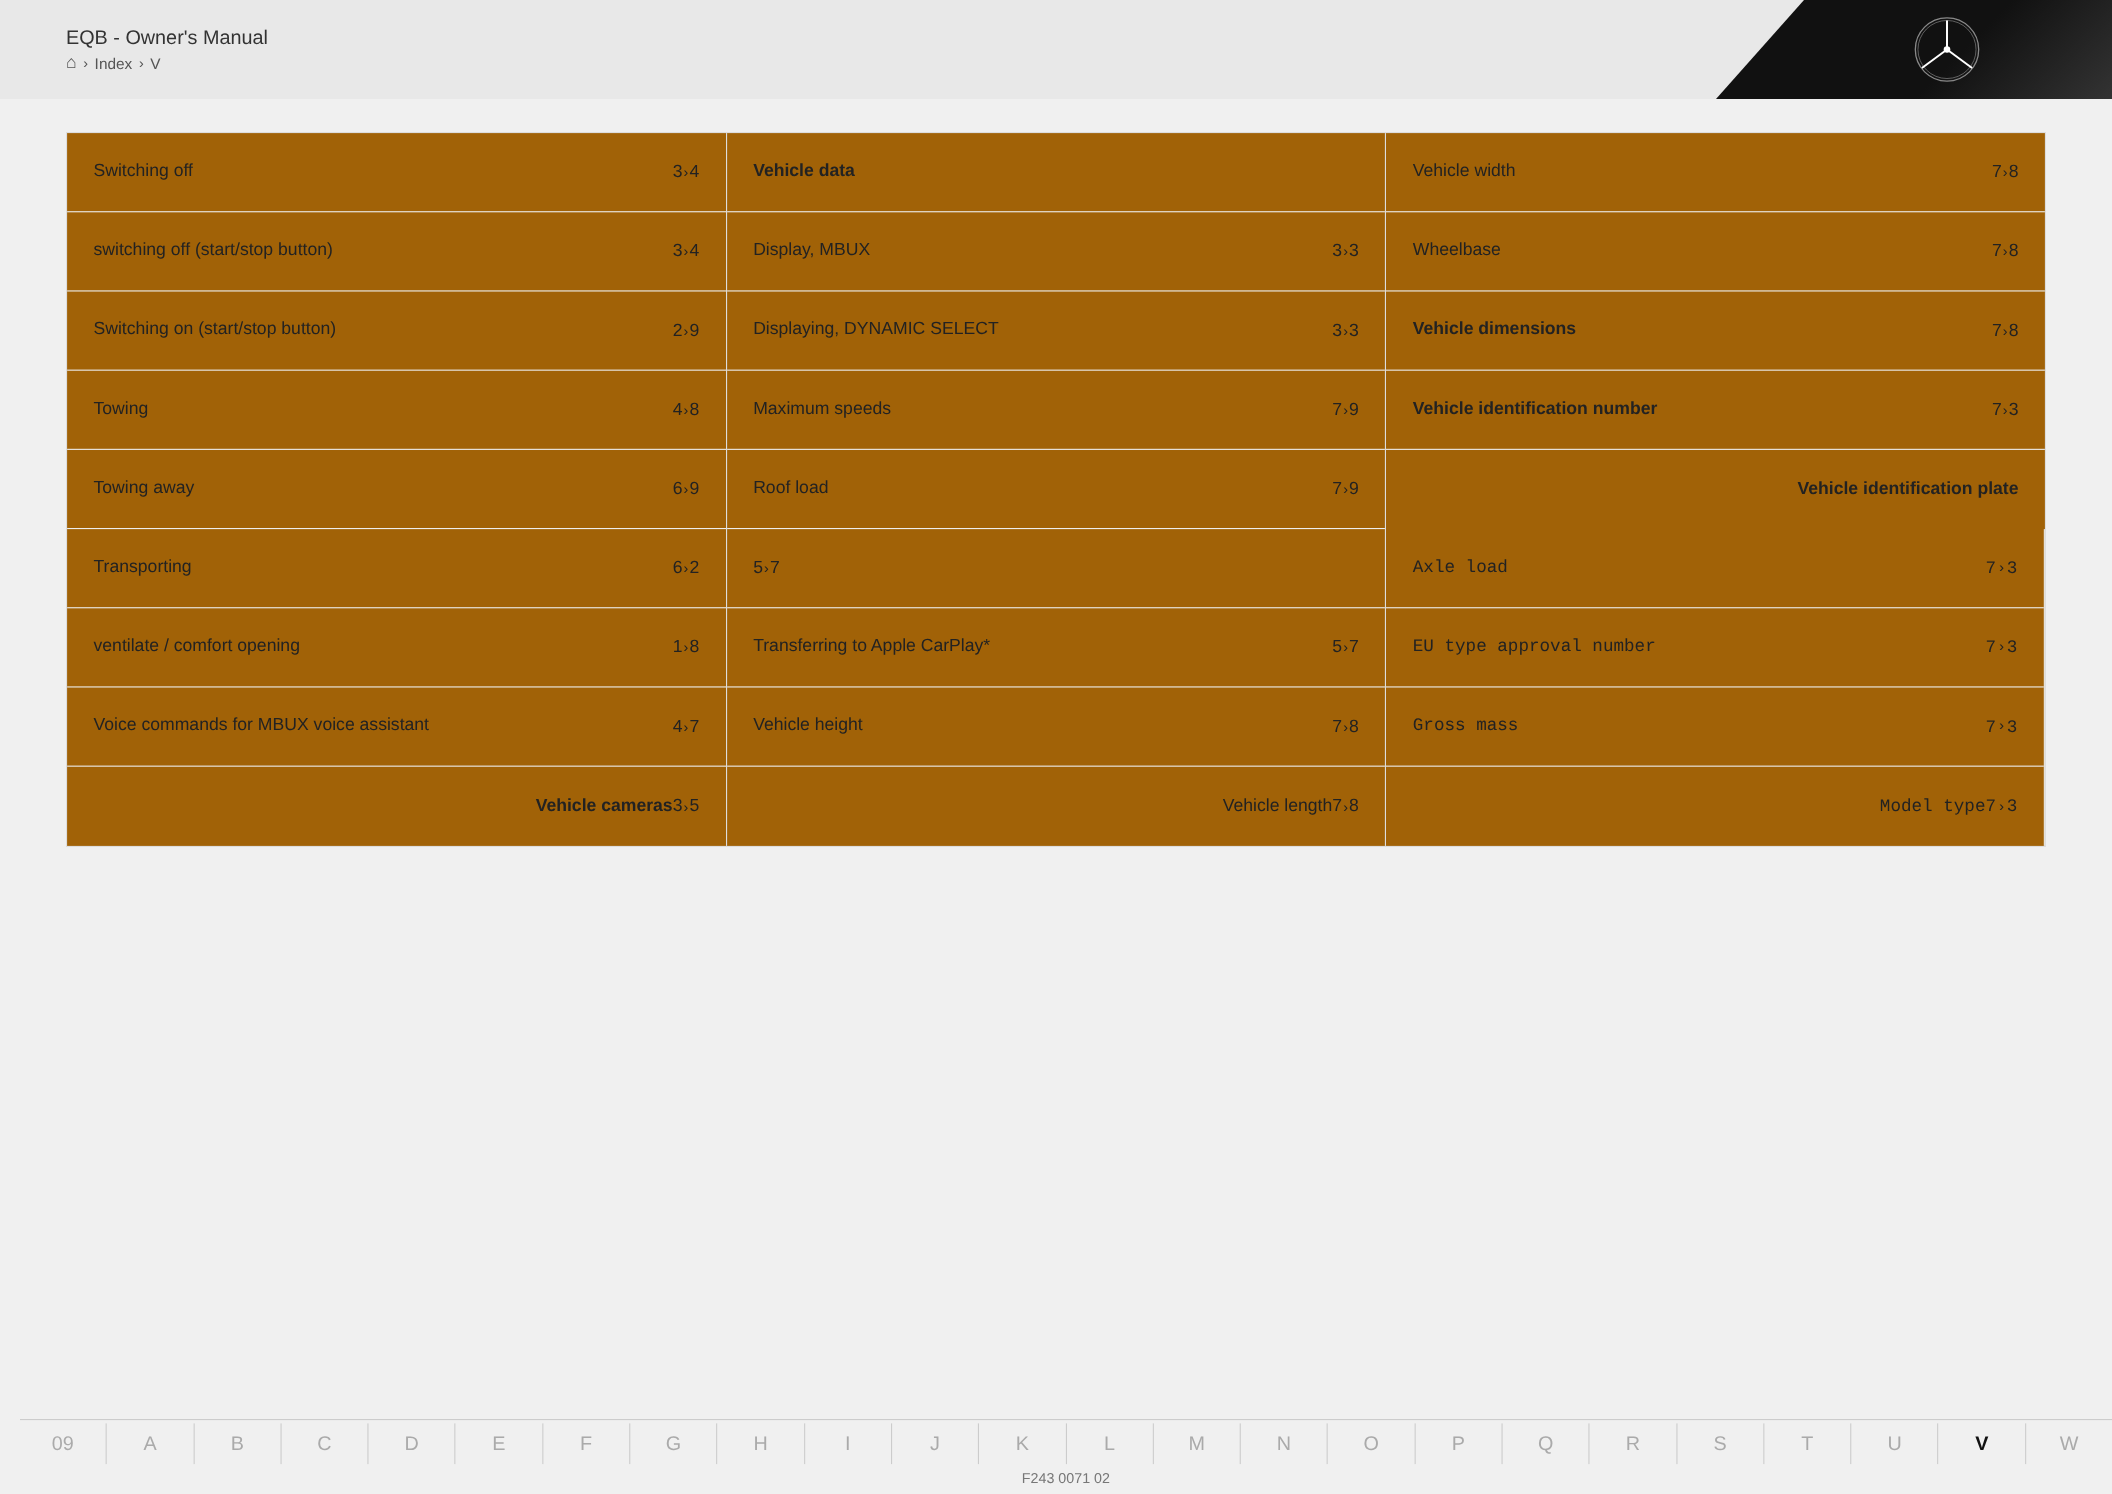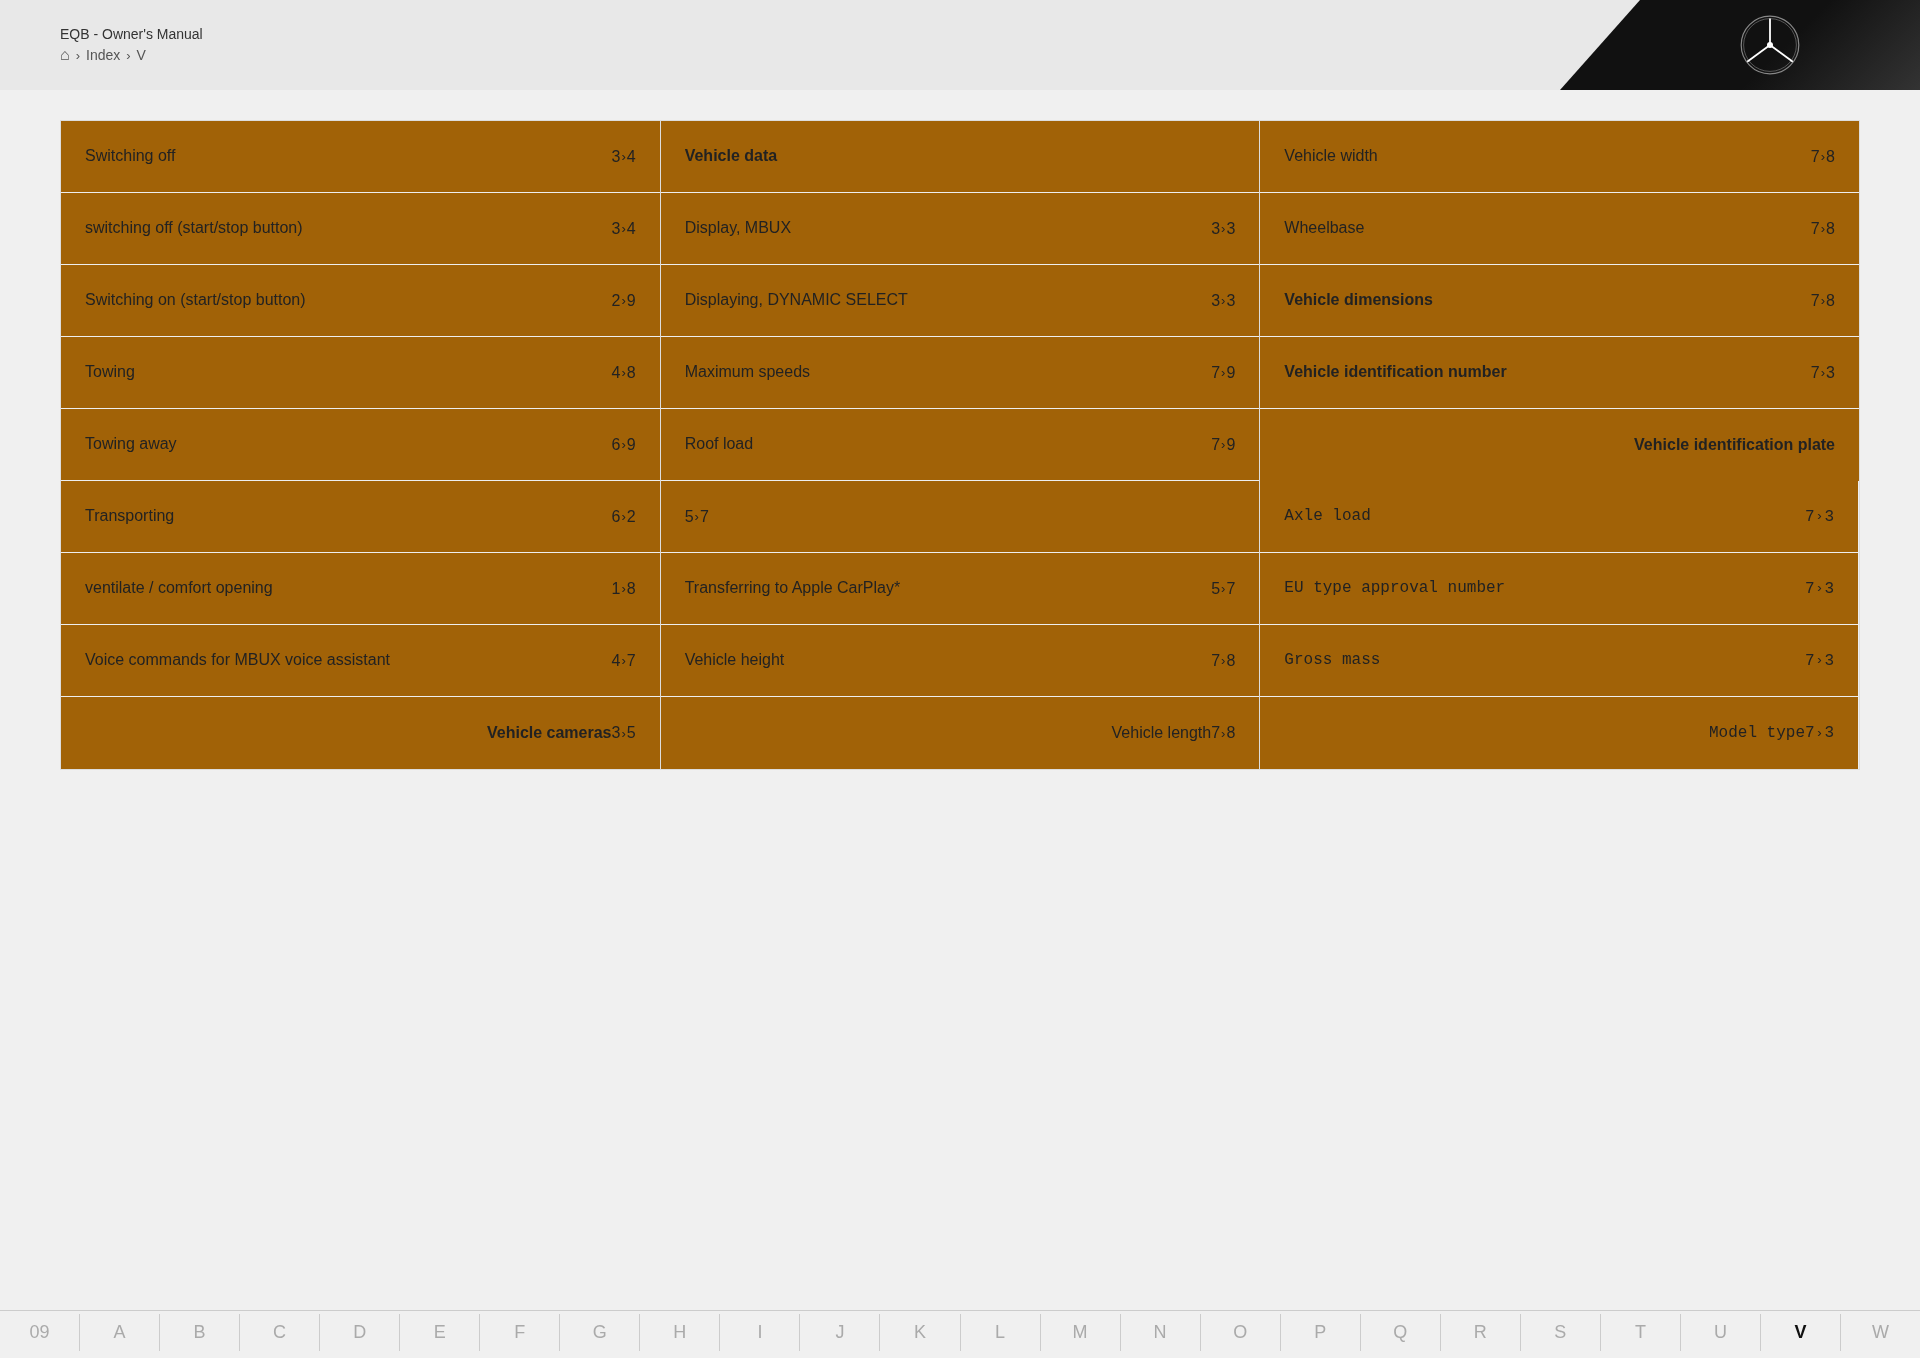--- a/index.html
+++ b/index.html
@@ -19,21 +19,21 @@
       display: flex;
       align-items: center;
       padding: 0 60px;
       position: relative;
     }
     .header-title-block {
       display: flex;
       flex-direction: column;
     }
     .header-title {
-      font-size: 14px;
+      font-size: 18px;
       color: #333;
       font-weight: normal;
     }
     .breadcrumb {
       display: flex;
       align-items: center;
       margin-top: 4px;
       font-size: 14px;
       color: #555;
       gap: 6px;
@@ -126,24 +126,24 @@
       white-space: nowrap;
       display: flex;
       align-items: center;
       gap: 0;
     }
 
     
     .footer {
       position: fixed;
       bottom: 0;
-      left: 0;
+      left: 18px;
       right: 0;
       background: #f0f0f0;
-      height: 48px;
+      height: 68px;
     }
     .footer-alpha {
       display: flex;
       align-items: center;
       justify-content: center;
       height: 44px;
       border-top: 1px solid #ccc;
       gap: 0;
     }
     .alpha-item {

